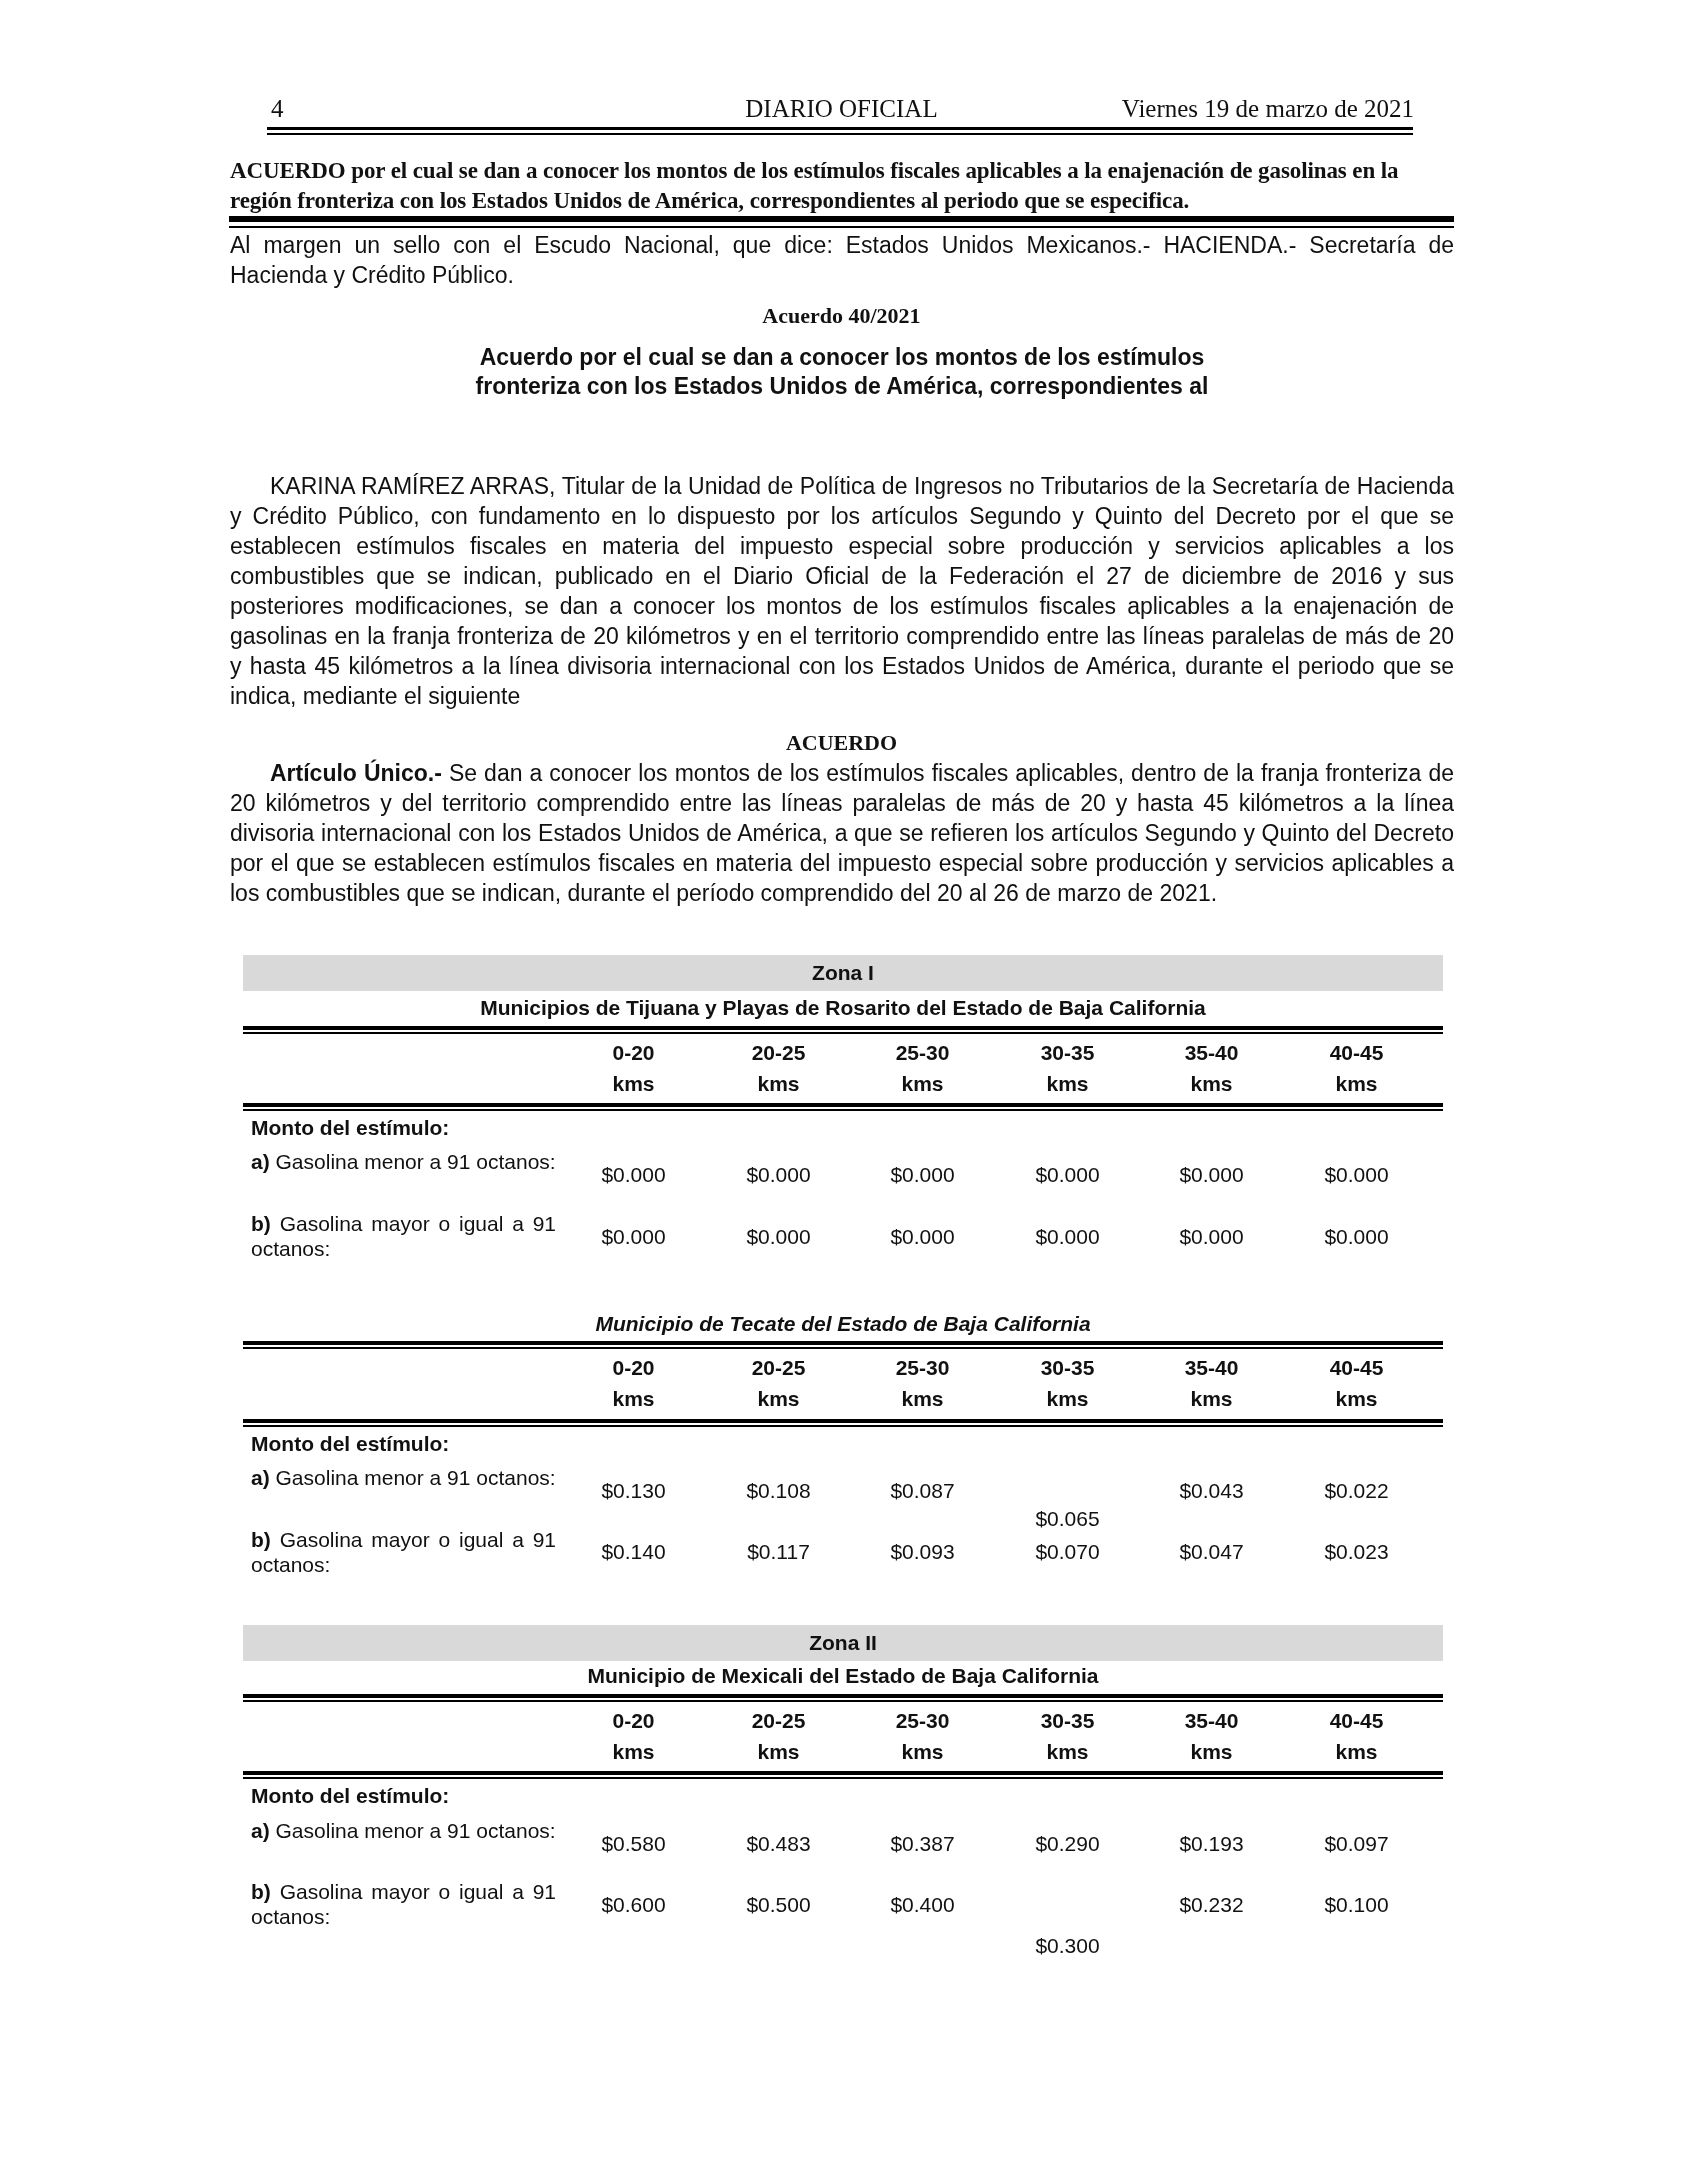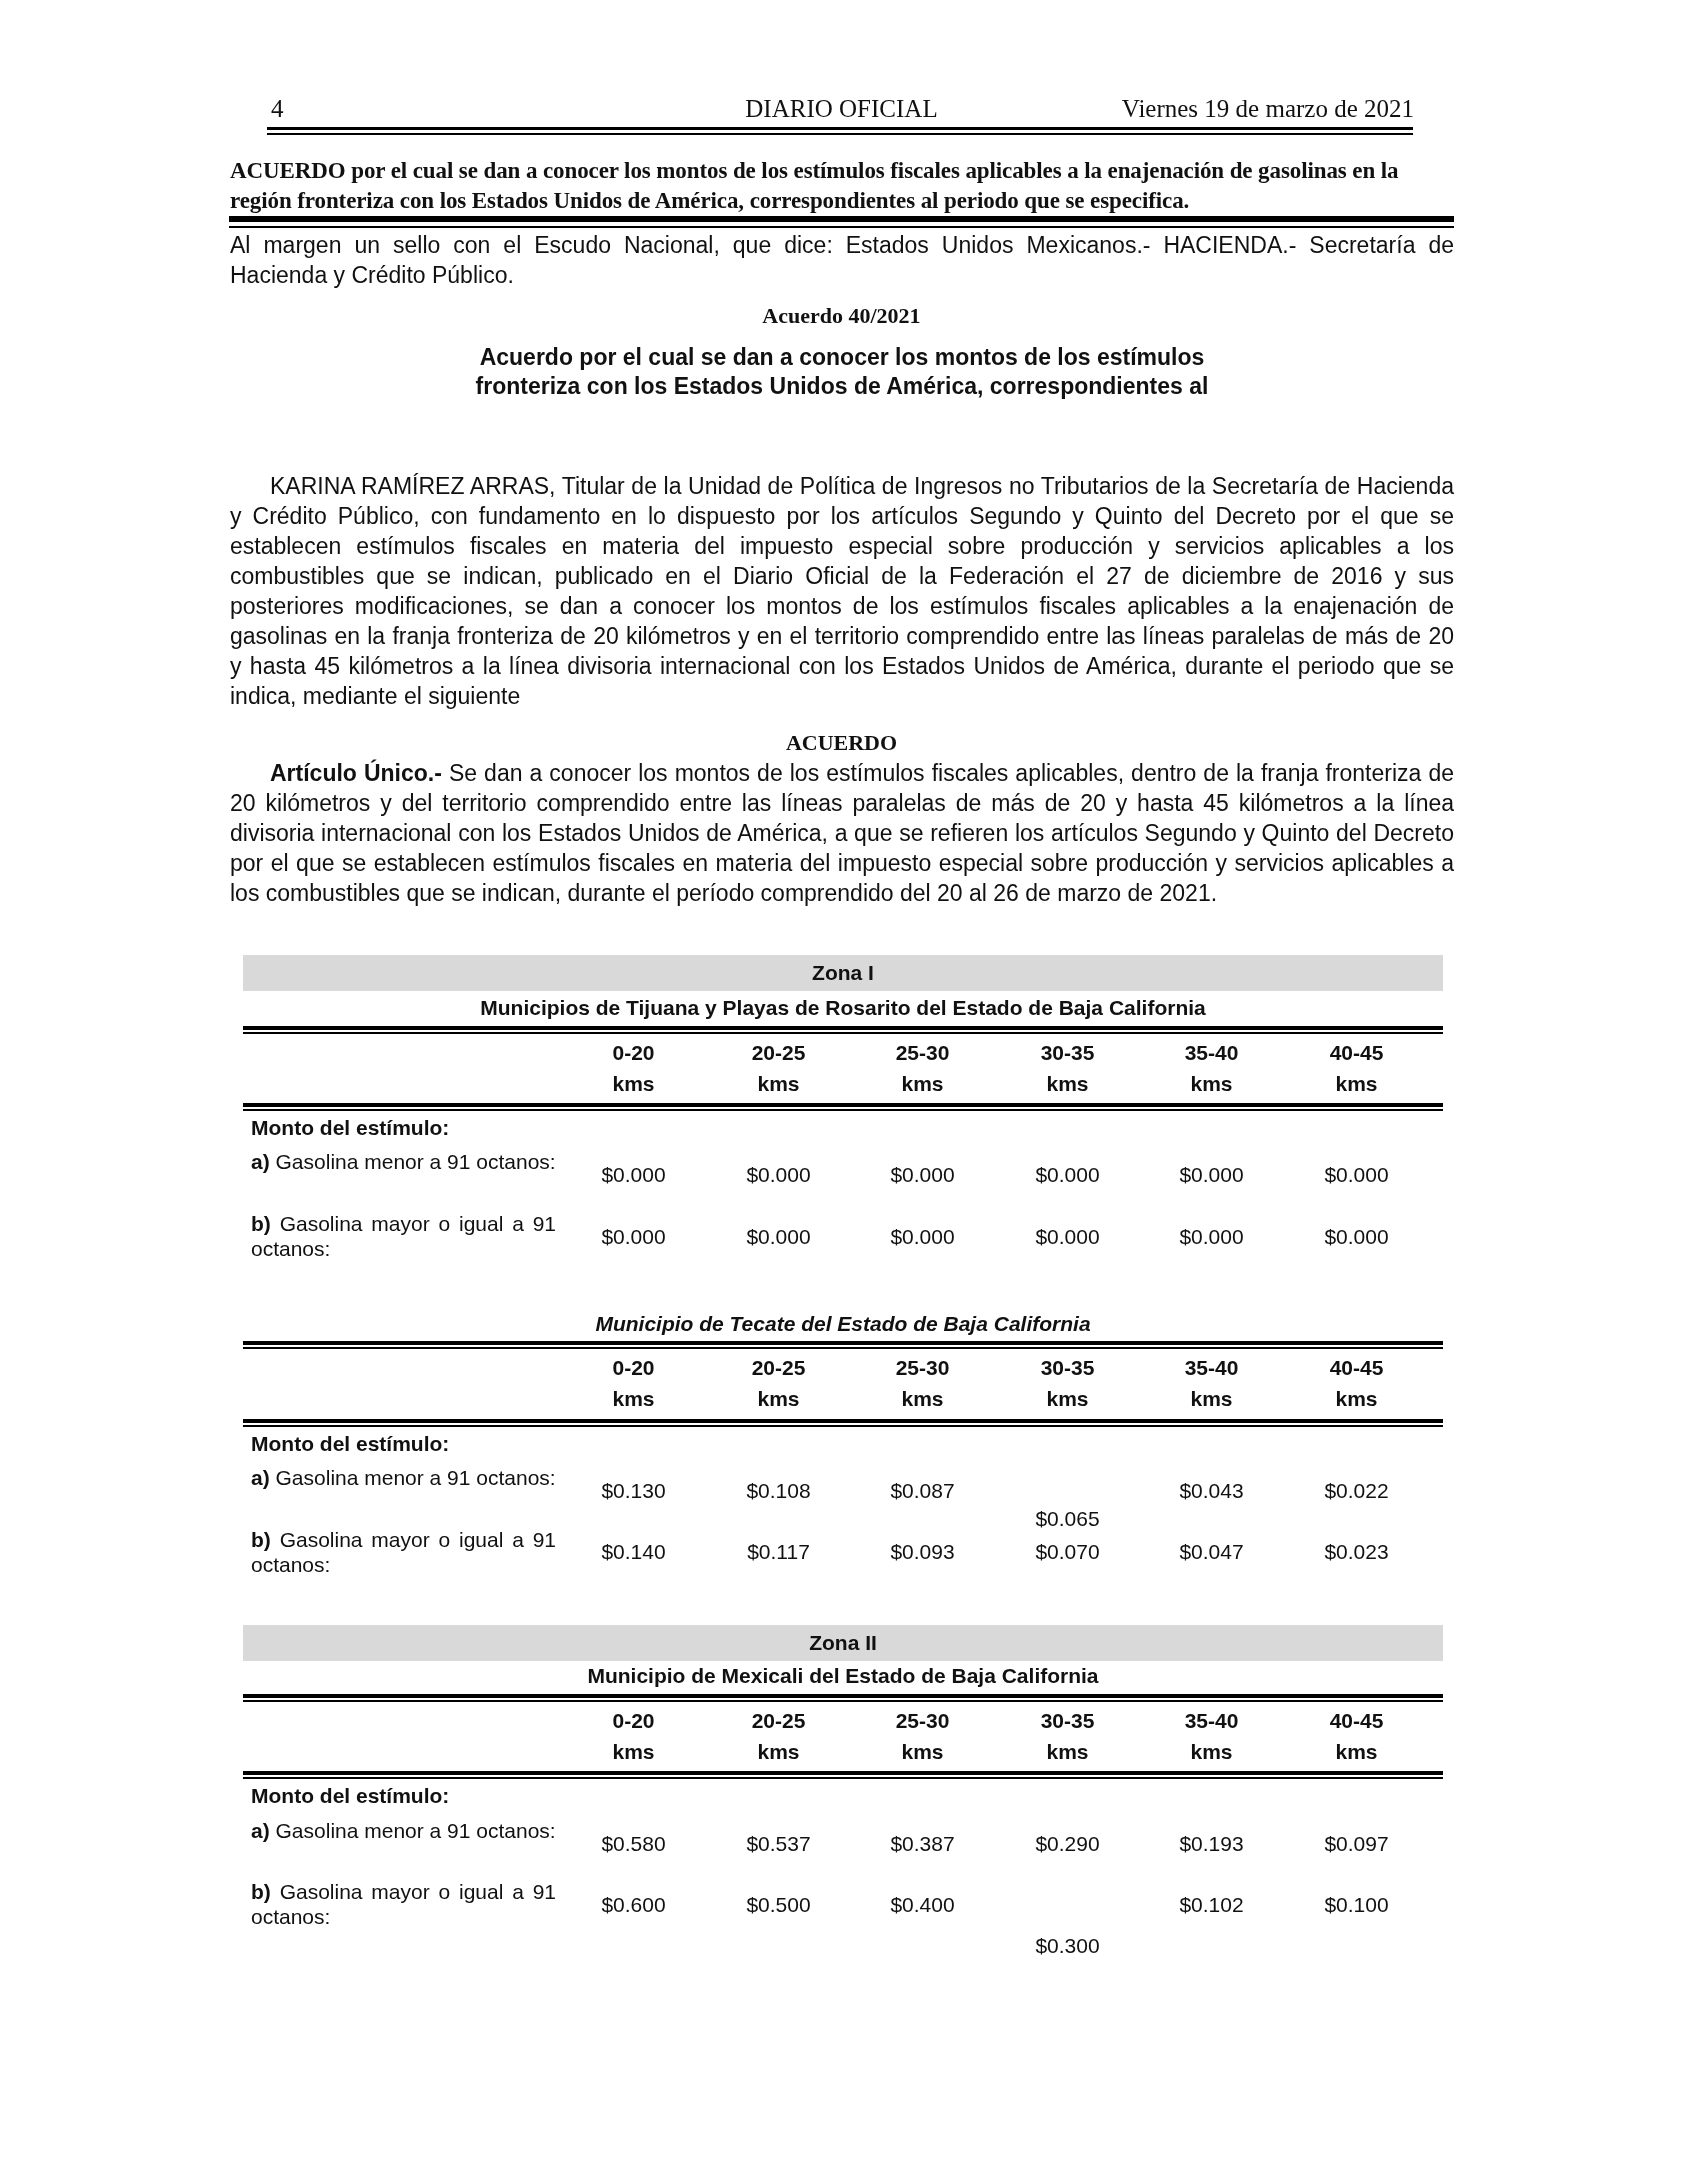--- a/index.html
+++ b/index.html
@@ -191,27 +191,27 @@
     </div>
   <div class="abs sans col-head" style="left:1297px;top:1705px;">
       <div>40-45</div>
       <div>kms</div>
     </div>
   <div class="abs dbl-rule" style="top:1771px;"></div>
 
   <div class="abs sans monto" style="top:1784px;">Monto del estímulo:</div>
   <div class="abs sans row-label" style="top:1818px;"><b>a)</b><span> Gasolina menor a 91 octanos:</span></div>
   <div class="abs sans cell" style="left:574px;top:1832px;">$0.580</div>
-  <div class="abs sans cell" style="left:719px;top:1832px;">$0.537</div>
+  <div class="abs sans cell" style="left:719px;top:1832px;">$0.483</div>
   <div class="abs sans cell" style="left:863px;top:1832px;">$0.387</div>
   <div class="abs sans cell" style="left:1008px;top:1832px;">$0.290</div>
   <div class="abs sans cell" style="left:1152px;top:1832px;">$0.193</div>
   <div class="abs sans cell" style="left:1297px;top:1832px;">$0.097</div>
 
   <div class="abs sans row-label" style="top:1879px;"><b>b)</b><span> Gasolina mayor o igual a 91 octanos:</span></div>
   <div class="abs sans cell" style="left:574px;top:1893px;">$0.600</div>
   <div class="abs sans cell" style="left:719px;top:1893px;">$0.500</div>
   <div class="abs sans cell" style="left:863px;top:1893px;">$0.400</div>
   <div class="abs sans cell" style="left:1008px;top:1893px;margin-top:41px;">$0.300</div>
-  <div class="abs sans cell" style="left:1152px;top:1893px;">$0.102</div>
+  <div class="abs sans cell" style="left:1152px;top:1893px;">$0.232</div>
   <div class="abs sans cell" style="left:1297px;top:1893px;">$0.100</div>
 </div>
 
 
 </body></html>

